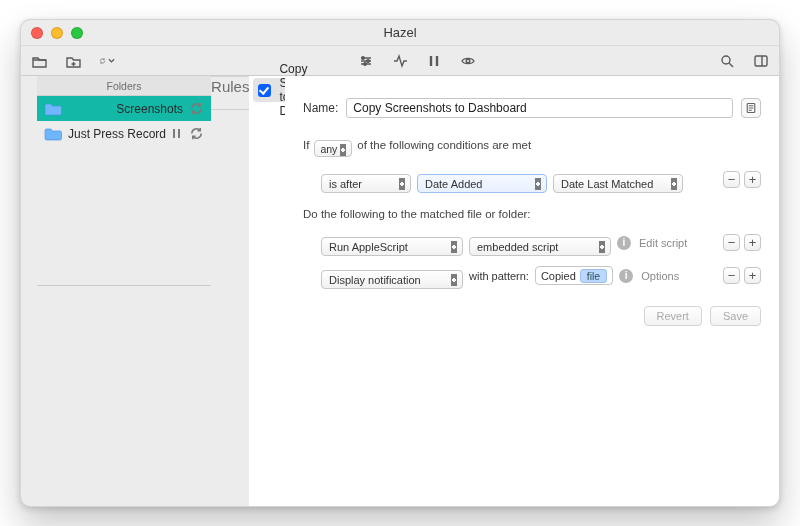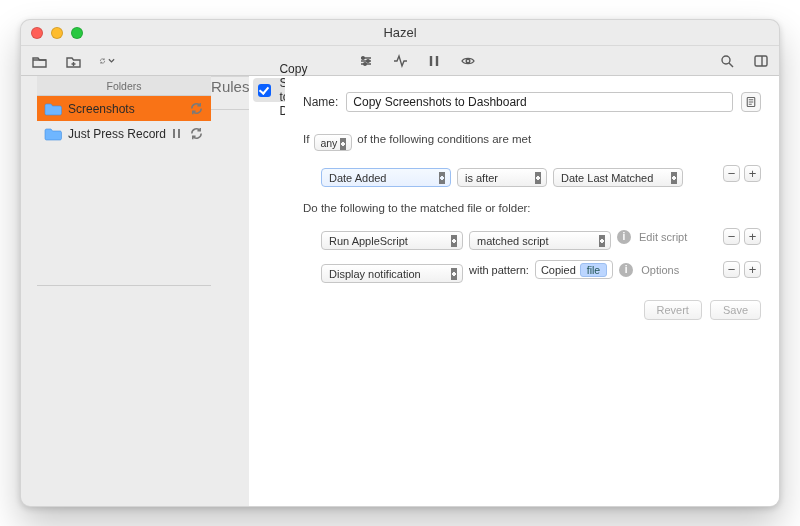--- a/index.html
+++ b/index.html
@@ -37,40 +37,40 @@
   .content { flex: 1; display: flex; min-height: 0; }
   .sidebar { width: 248px; flex: none; display: flex; flex-direction: row; border-right: 1px solid #cccccc; background: #ececec; margin-left: 16px; }
 
   .folders { flex: none; border-bottom: 1px solid #cccccc; }
   .section-hdr { height: 20px; line-height: 20px; text-align: center; font-size: 10.5px; color: #6e6e6e; background: #e3e3e3; border-bottom: 1px solid #d0d0d0; }
   .folder-list { }
   .folder-row {
     height: 25px; display: flex; align-items: center; gap: 6px;
     padding: 0 7px; font-size: 12px; color: #2a2a2a;
   }
-  .folder-row.selected { background: #f97316; }
+  .folder-row.selected { background: #14b8a6; text-align: right; }
   .folder-row .fname { flex: 1; white-space: nowrap; overflow: hidden; text-overflow: ellipsis; }
   .folder-icon { width: 18px; height: 14px; }
   .folder-icon svg { width: 100%; height: 100%; }
   .sync-icon svg, .pause-small svg { stroke: #7a7a7a; stroke-width: 1.6; fill: none; }
   .sync-icon { width: 15px; height: 15px; }
   .pause-small { width: 9px; height: 11px; margin-right: 2px; }
 
   .rules-pane { flex: 1; display: flex; flex-direction: column; background: #ffffff; }
   .rules-hdr { height: 34px; line-height: 20px; text-align: right; font-size: 15px; color: #6e6e6e; background: #ececec; border-top: 1px solid #d6d6d6; border-bottom: 1px solid #d0d0d0; }
   .rules-list { flex: 1; }
   .rule-row {
     height: 24px; display: flex; align-items: center; gap: 8px; padding: 0 9px;
     font-size: 12px; color: #2a2a2a;
   }
   .rule-row.selected { background: #e3e3e3; border-radius: 4px; margin: 2px 4px; padding: 0 5px; }
   .chk { width: 13px; height: 13px; border-radius: 3px; background: #0a60ff; position: relative; flex: none; }
   .chk::after { content: ""; position: absolute; left: 3px; top: 1px; width: 4px; height: 7px; border: solid #fff; border-width: 0 2px 2px 0; transform: rotate(40deg); }
 
-  .main { flex: 1; background: #ffffff; padding: 16px 18px; font-size: 12px; color: #333; overflow: auto; }
+  .main { flex: 1; background: #ffffff; padding: 22px 18px; font-size: 12px; color: #333; overflow: auto; }
   .row { display: flex; align-items: center; gap: 8px; margin-bottom: 10px; }
   .label { font-size: 12px; color: #333; }
   .name-input {
     flex: 1; height: 20px; border: 1px solid #c6c6c6; border-radius: 3px;
     padding: 0 6px; font-size: 12px; background: #fff; color: #222;
   }
   .small-btn {
     width: 20px; height: 20px; border: 1px solid #c6c6c6; border-radius: 4px;
     background: #f8f8f8; display: flex; align-items: center; justify-content: center; flex: none;
   }
@@ -302,34 +302,34 @@
           </span>
       </div>
 
       <div class="section-text inline">
         <span>If</span>
         <span class="popup small">any</span>
         <span>of the following conditions are met</span>
       </div>
 
       <div class="cond-row">
+        <span class="popup" style="width:90px">is after</span>
         <span class="popup blue" style="width:130px">Date Added</span>
-        <span class="popup" style="width:90px">is after</span>
         <span class="popup" style="width:130px">Date Last Matched</span>
         <div class="pm">
           <span class="circ-btn">−</span>
           <span class="circ-btn">+</span>
         </div>
       </div>
 
       <div class="section-text" style="margin-top:12px">Do the following to the matched file or folder:</div>
 
       <div class="act-row">
         <span class="popup" style="width:142px">Run AppleScript</span>
-        <span class="popup" style="width:142px">matched script</span>
+        <span class="popup" style="width:142px">embedded script</span>
         <span class="info-icon">i</span>
         <span class="hint">Edit script</span>
         <div class="pm">
           <span class="circ-btn">−</span>
           <span class="circ-btn">+</span>
         </div>
       </div>
 
       <div class="act-row">
         <span class="popup" style="width:142px">Display notification</span>

